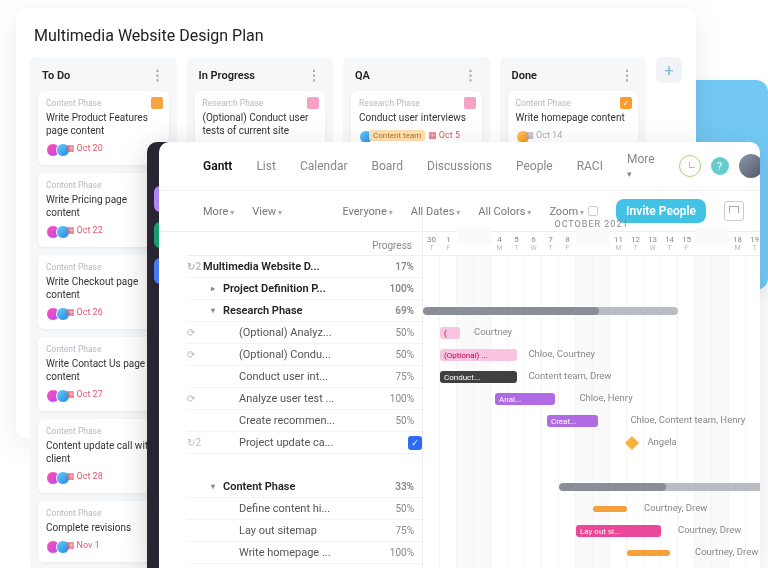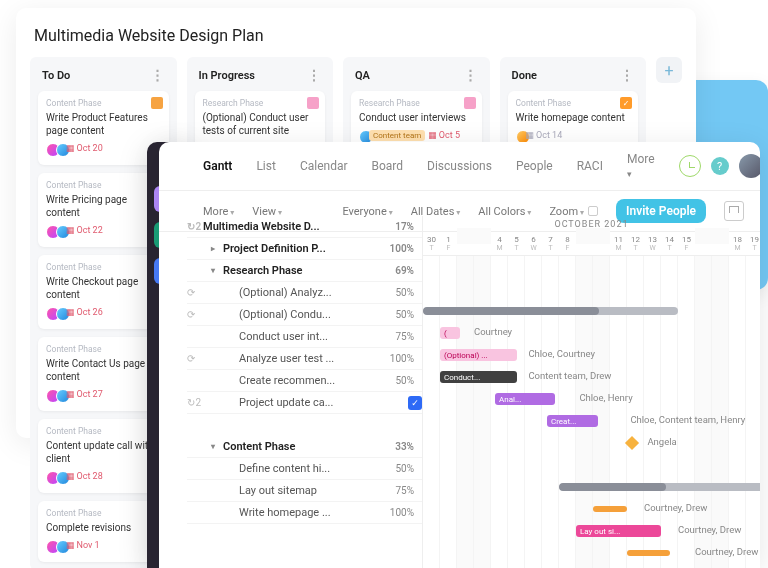--- a/index.html
+++ b/index.html
@@ -286,20 +286,23 @@
     <span class="tb-zoom">
         <span class="tb-item">Zoom</span>
         <span class="zoom-dot"></span>
       </span>
     <span class="invite">Invite People</span>
     <span class="export-ico"></span>
   </div>
 
   <div class="gantt-body">
     <div class="g-left">
+      <div class="g-hdr">
+          <span class="prog-label">Progress</span>
+        </div>
       <div id="g-rows">
           <div class="g-row h1">
             <span class="row-ico">↻2</span>
             <span class="task-name">Multimedia Website D...</span>
             <span class="pct">17%</span>
           </div>
           <div class="g-row h2 collapsed">
             <span class="task-name">Project Definition P...</span>
             <span class="pct">100%</span>
           </div>

